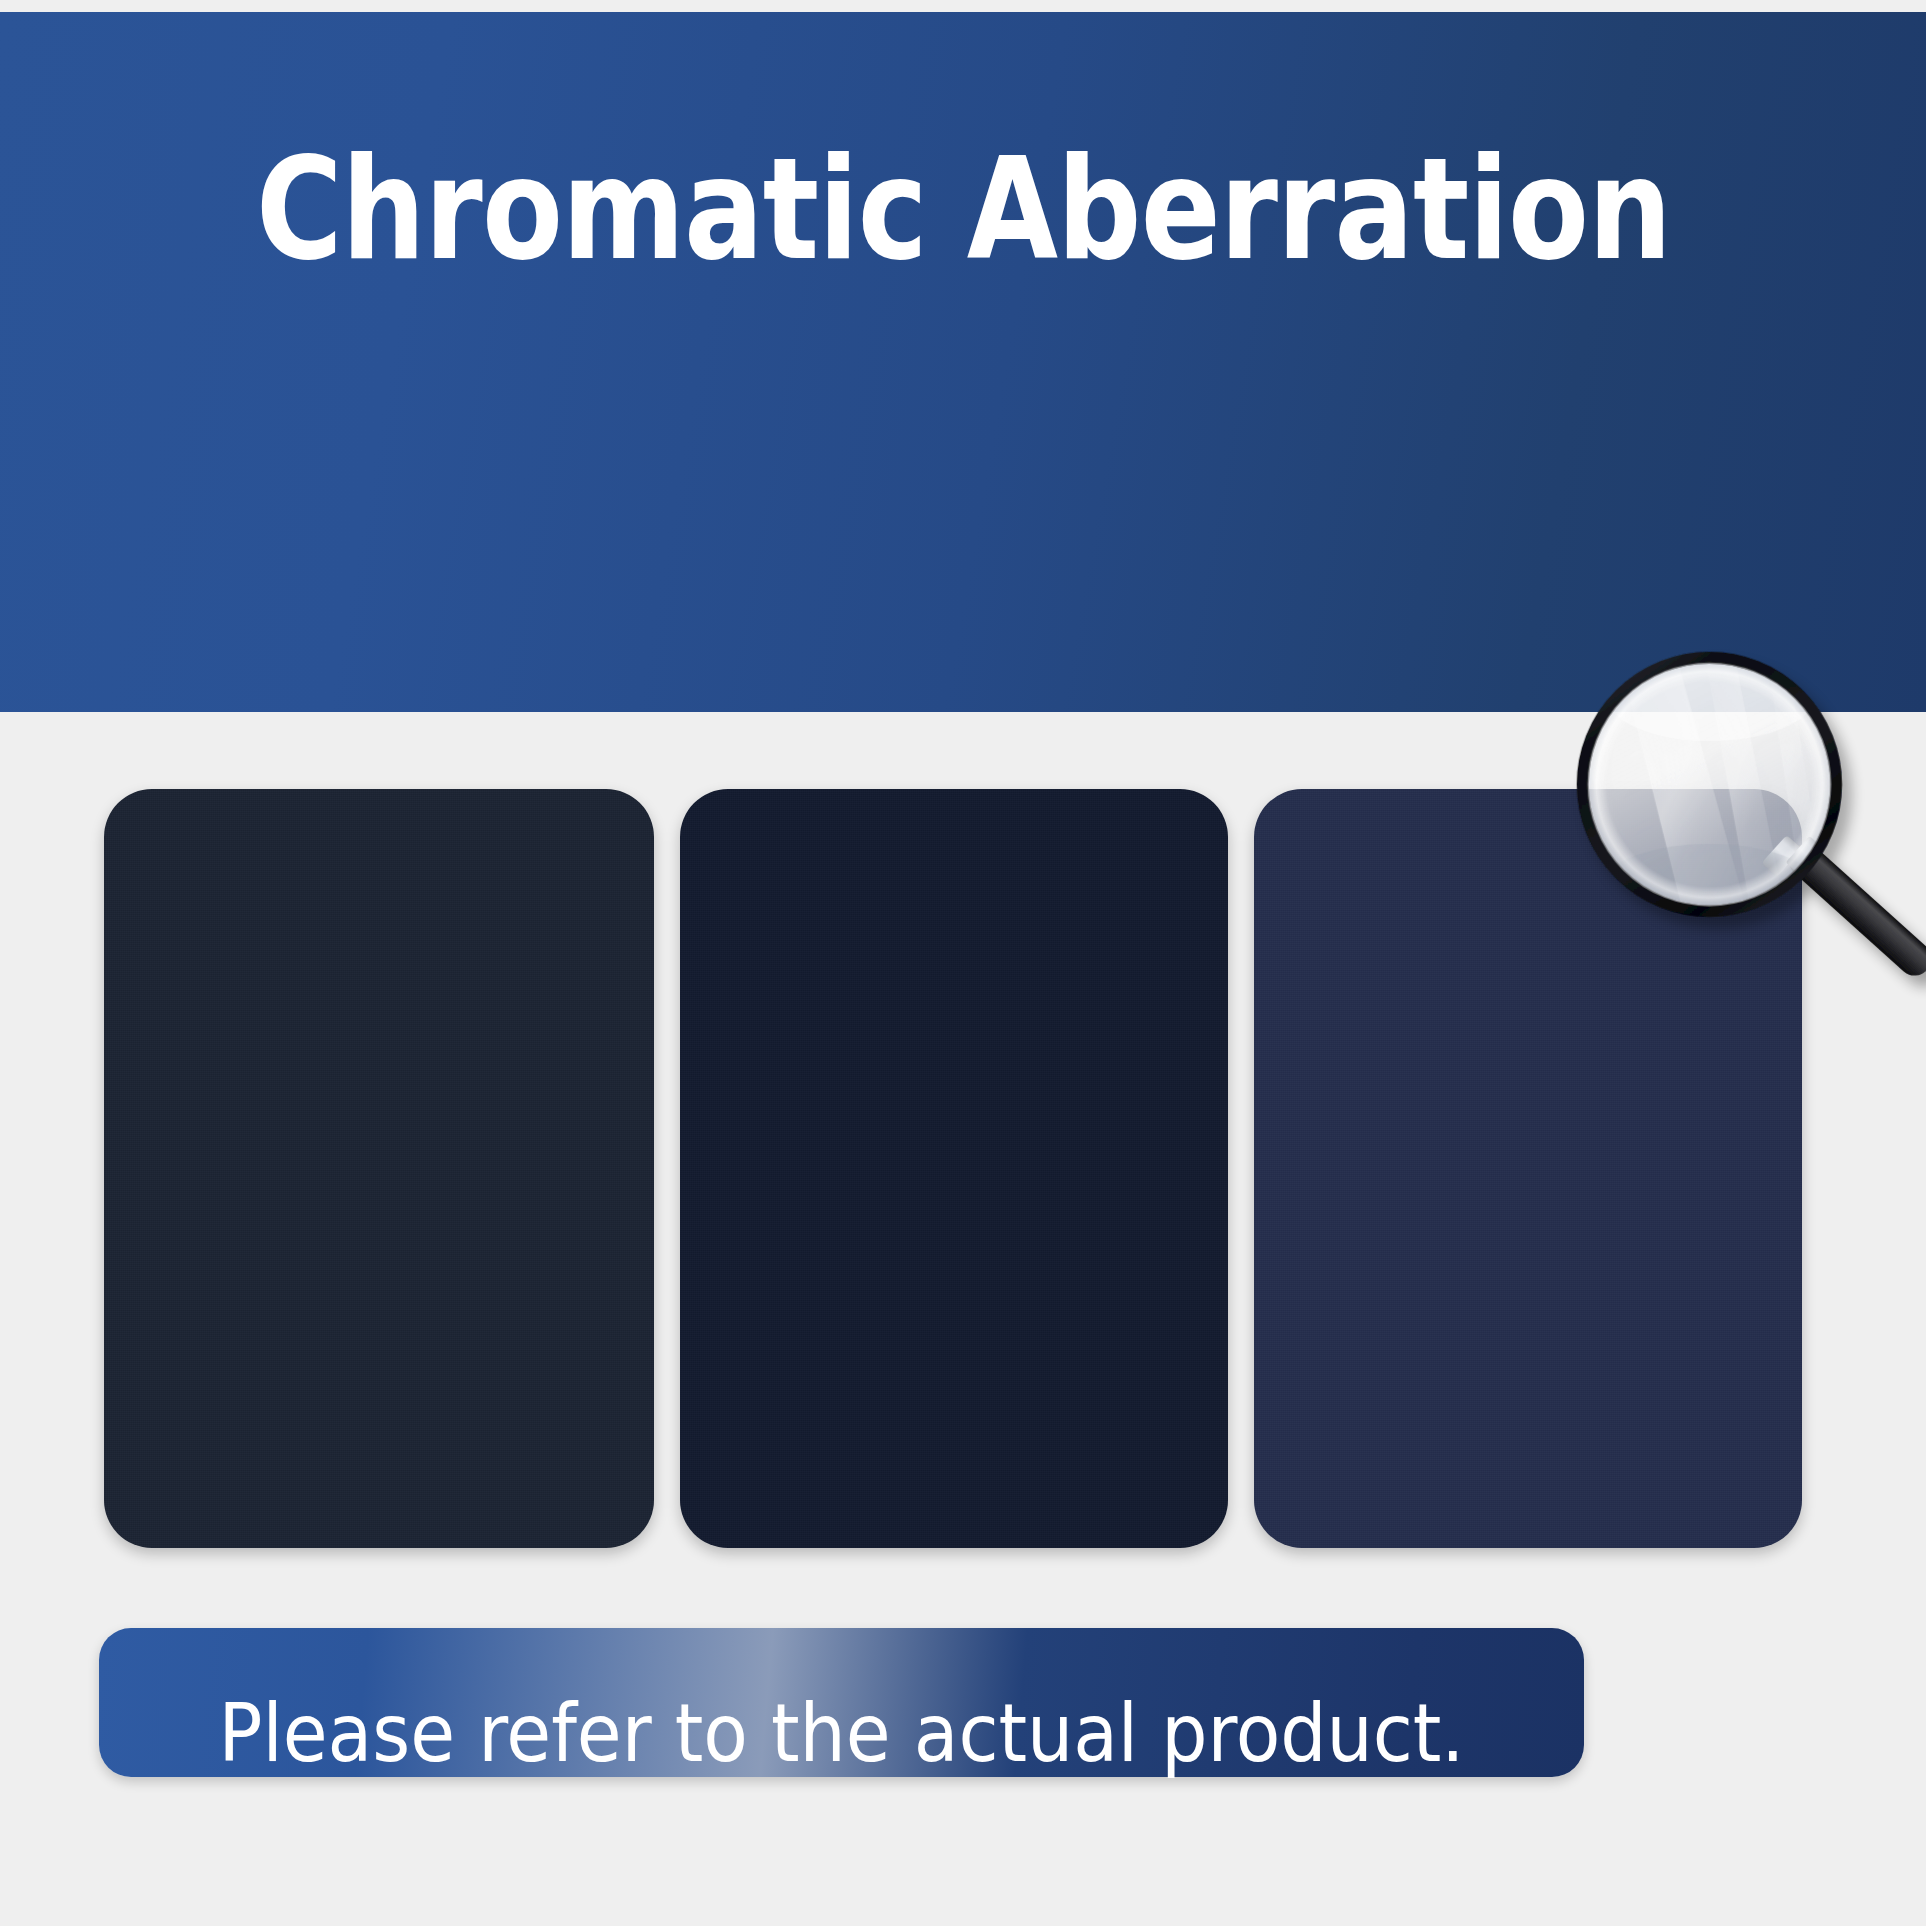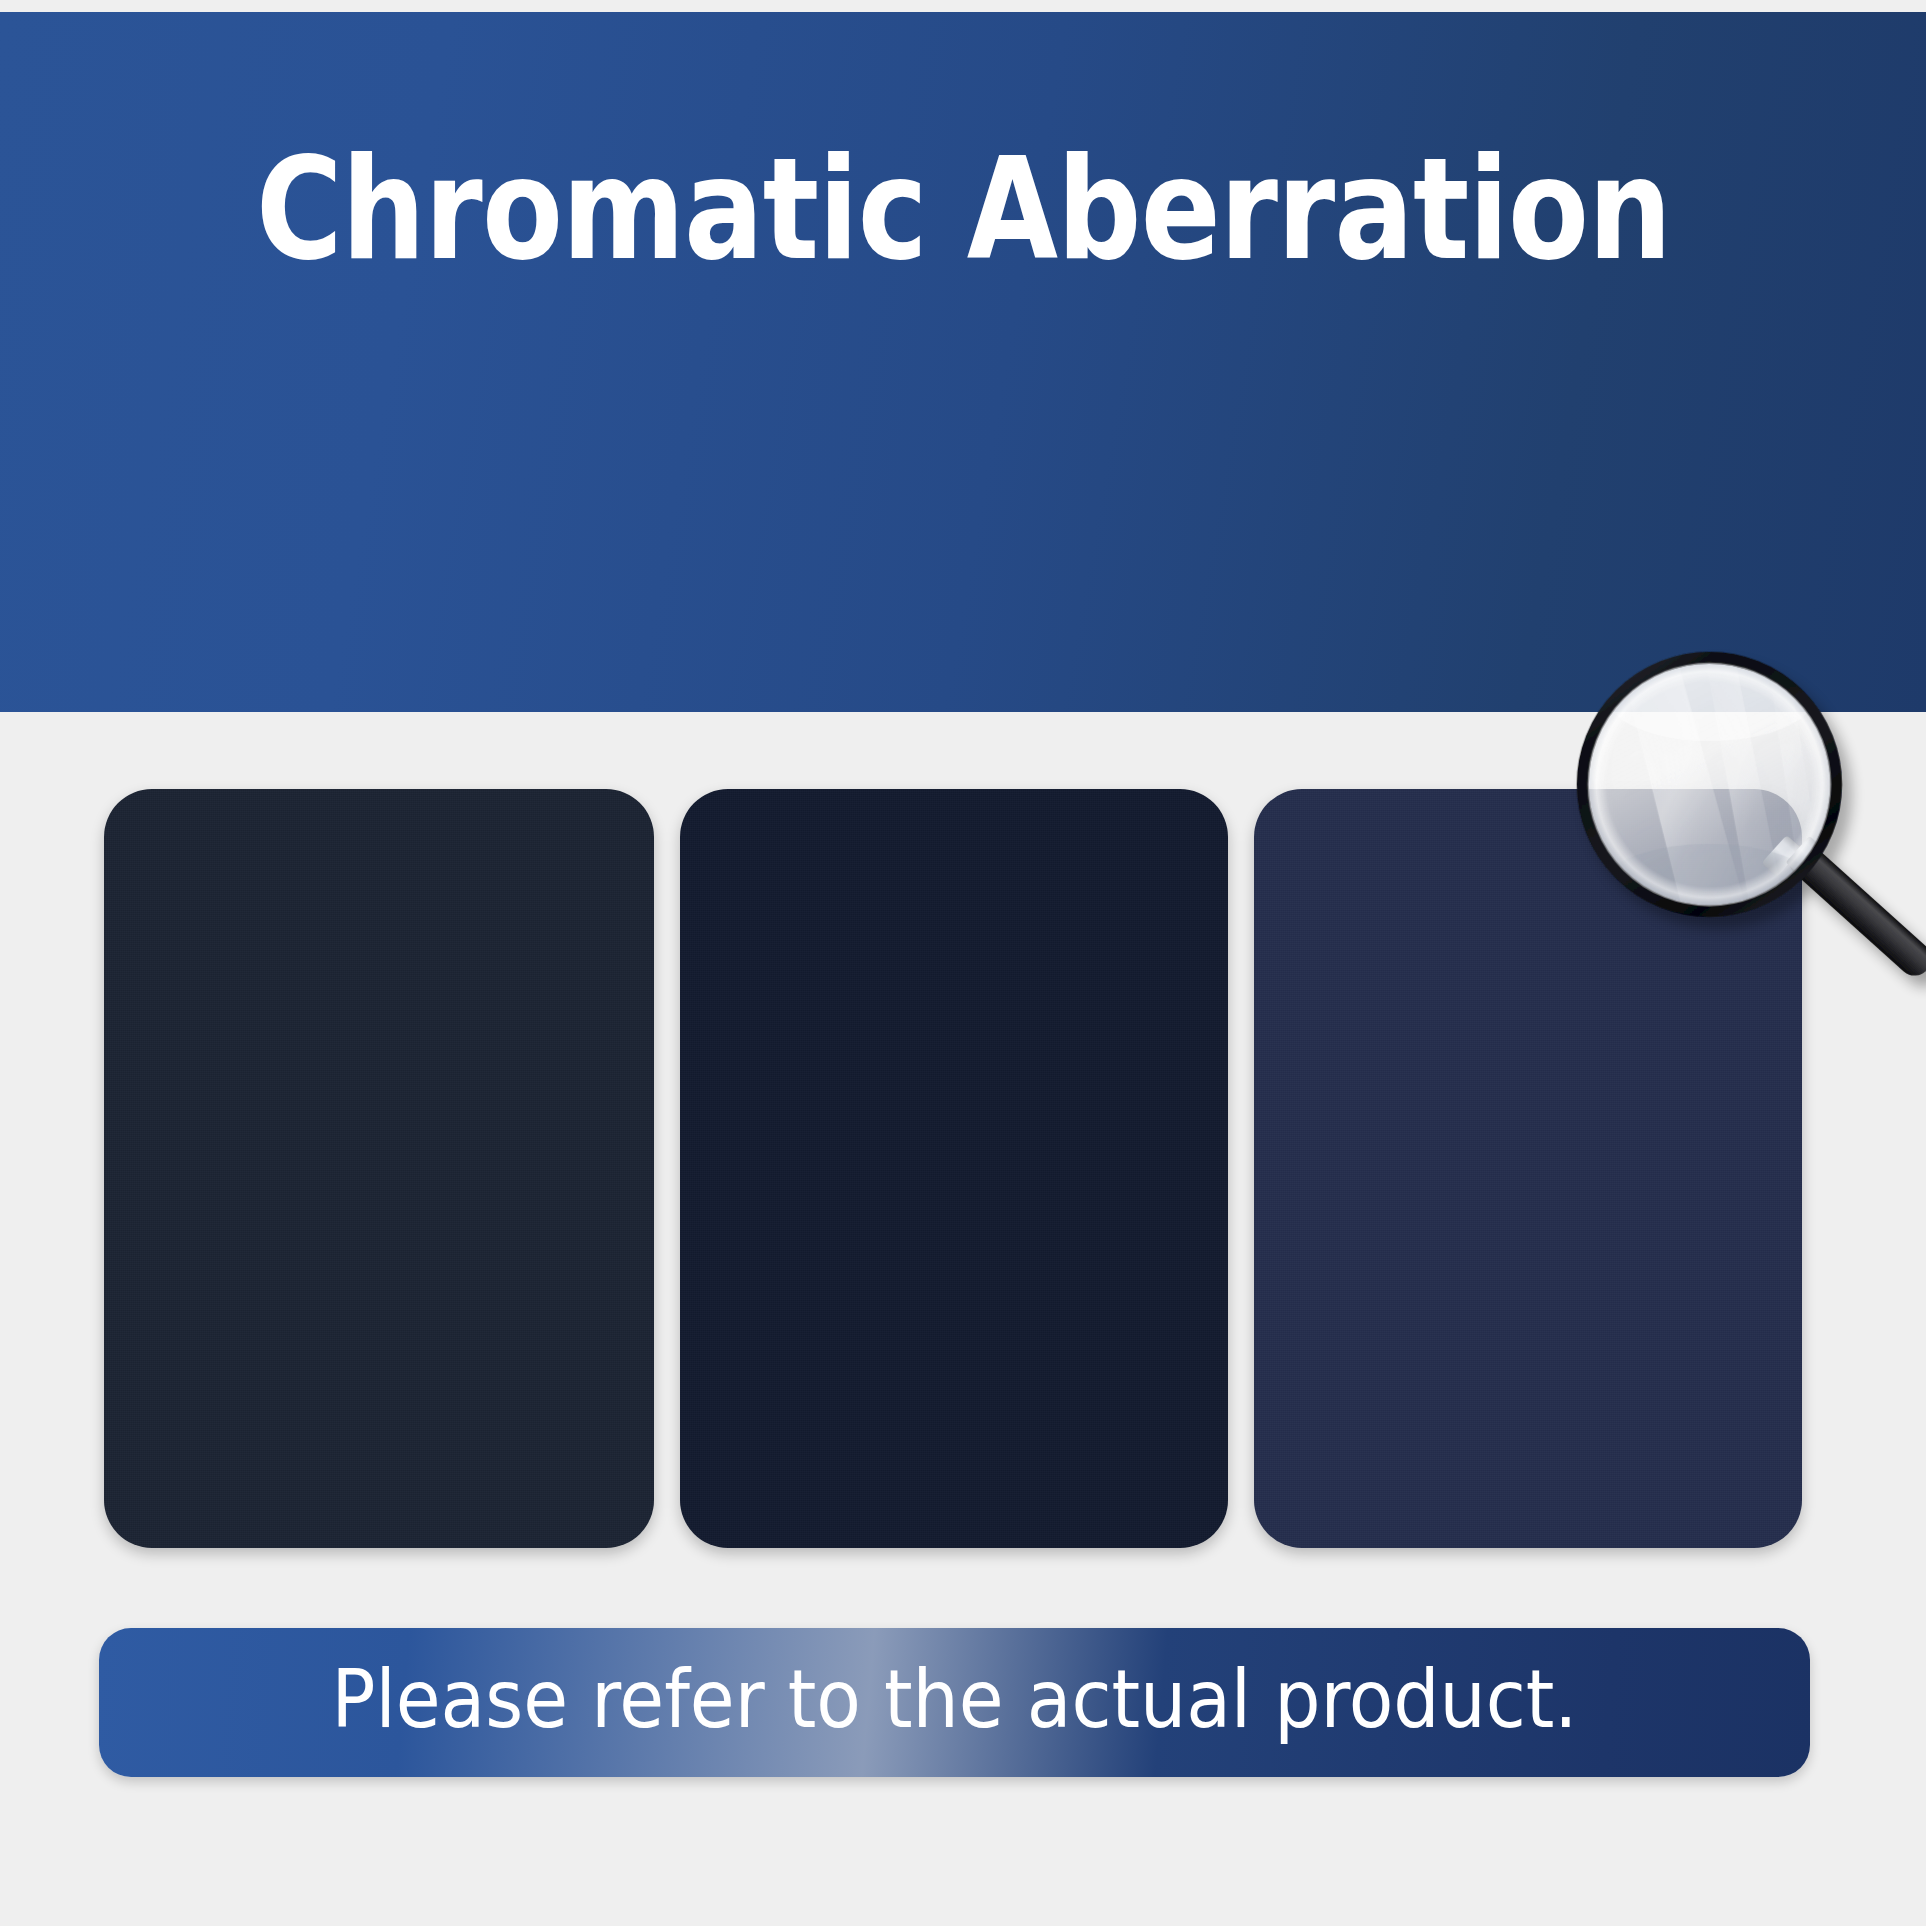--- a/index.html
+++ b/index.html
@@ -89,26 +89,26 @@
     left:1552px; top:614px;
     width:396px; height:396px;
     pointer-events:none;
   }
   .mag-svg{ width:396px; height:396px; display:block; overflow:visible; }
 
   
   .banner{
     position:absolute;
     left:99px; top:1616px;
-    width:1711px; height:149px;
+    width:1485px; height:149px;
     border-radius:32px;
     background:linear-gradient(95deg,#2F5BA3 0%,#2C569C 18%,#27488480 45%,#234179 62%,#1D3569 88%,#1B3264 100%);
     box-shadow:0 5px 12px rgba(0,0,0,0.18);
     display:flex;
-    align-items:center;
+    align-items:flex-end;
     justify-content:center;
   }
   .banner-label{
     color:#FFFFFF;
     font-family:"DejaVu Sans Condensed","Liberation Sans", sans-serif;
     font-weight:400;
     font-size:81px;
     line-height:1;
     letter-spacing:0px;
     white-space:nowrap;

